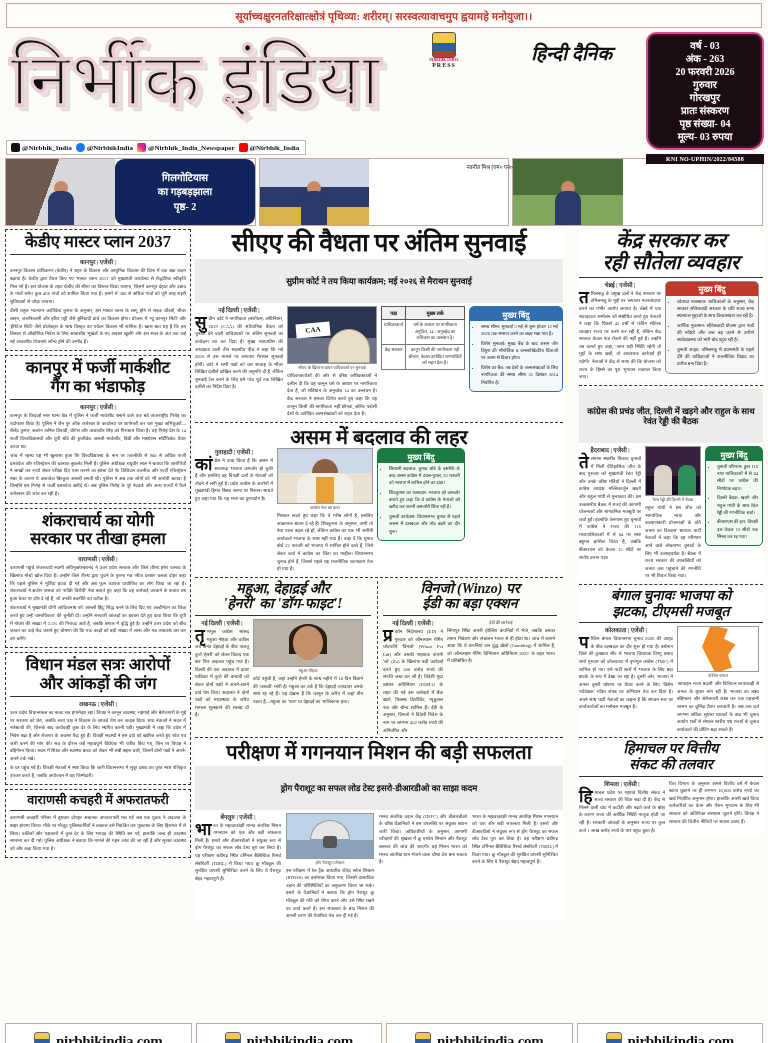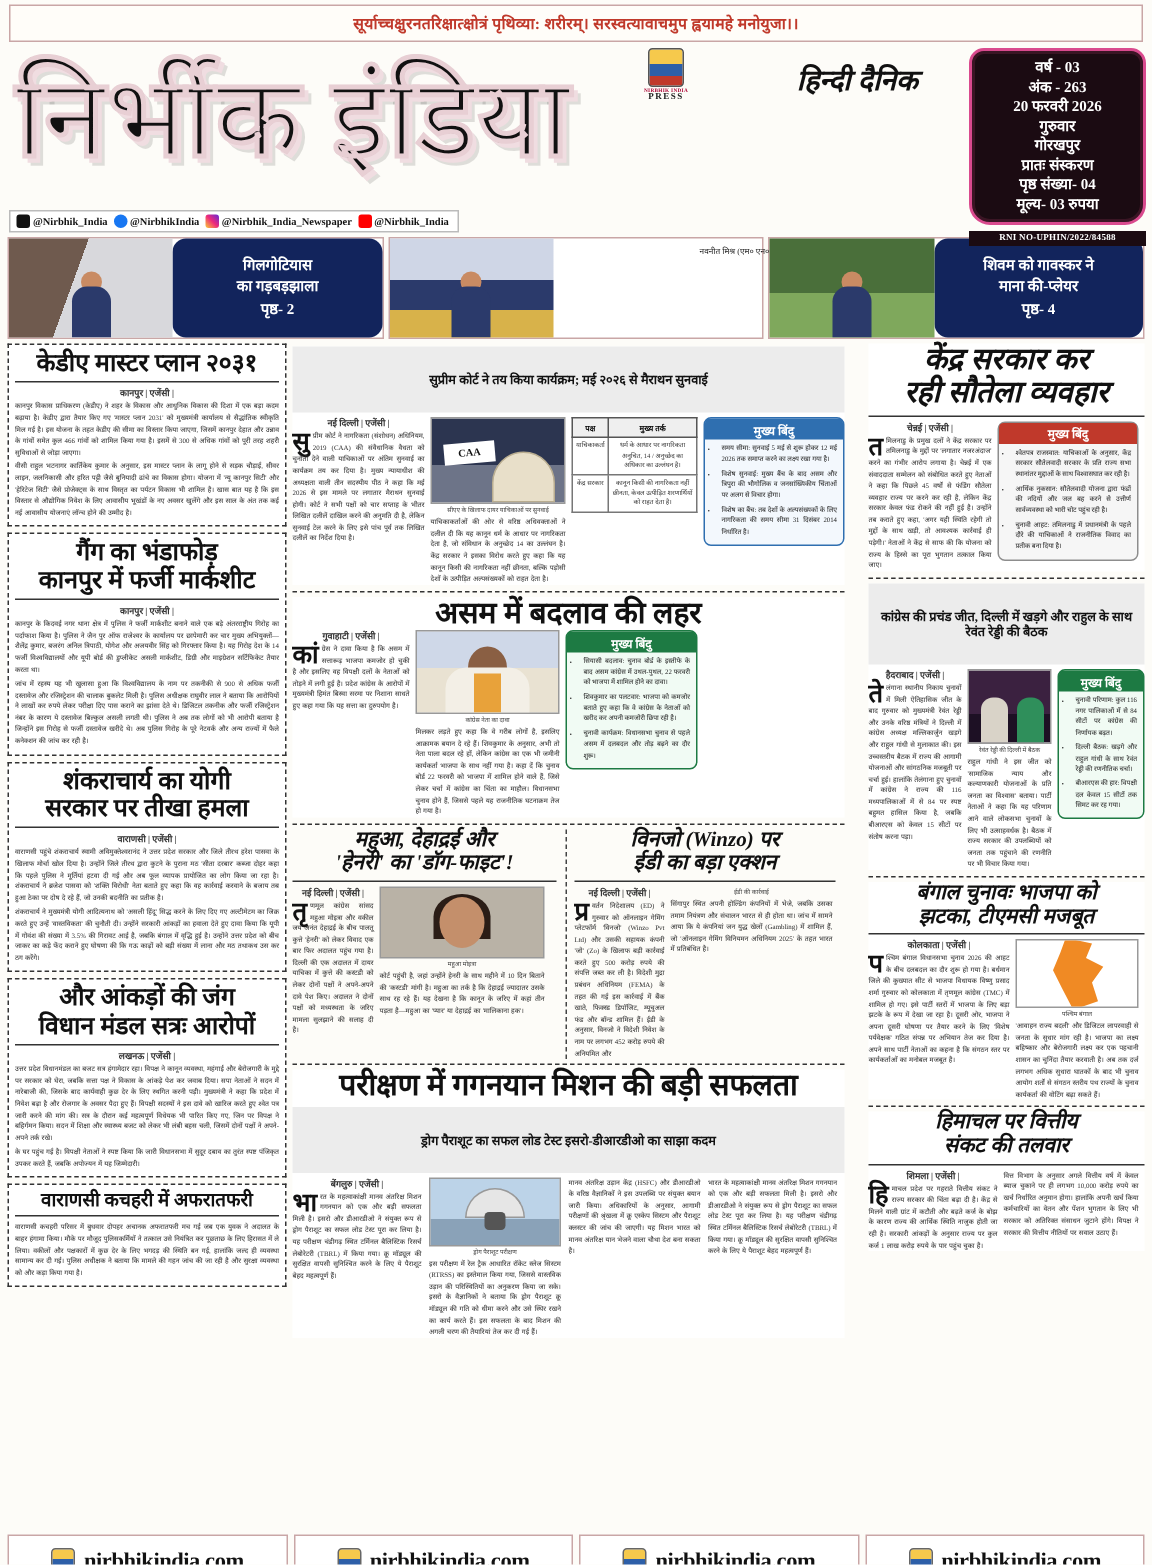--- a/index.html
+++ b/index.html
@@ -300,87 +300,83 @@
       <div class="pic p2">
           <div class="head2"></div>
           <div class="figure"></div>
         </div>
     </div>
     <div class="teaser">
       <div class="pic p3">
           <div class="head2"></div>
           <div class="figure"></div>
         </div>
-      <div class="txt">
-        <span>शिवम को गावस्कर ने</span>
-        <span>माना की-प्लेयर</span>
-        <span class="pg">पृष्ठ- 4</span>
-      </div>
     </div>
   </div>
 
   <div class="main">
 
     <div class="col-left">
 
       <div class="art">
-        <div class="hl md">केडीए मास्टर प्लान २०३१</div>
+        <div class="hl md">केडीए मास्टर प्लान 2037</div>
         <div class="hr-s"></div>
         <div class="byline">कानपुर | एजेंसी |</div>
         <div class="body-txt">
           <p>कानपुर विकास प्राधिकरण (केडीए) ने शहर के विकास और आधुनिक विकास की दिशा में एक बड़ा कदम बढ़ाया है। केडीए द्वारा तैयार किए गए 'मास्टर प्लान 2031' को मुख्यमंत्री कार्यालय से सैद्धांतिक स्वीकृति मिल गई है। इस योजना के तहत केडीए की सीमा का विस्तार किया जाएगा, जिसमें कानपुर देहात और उन्नाव के गांवों समेत कुल 466 गांवों को शामिल किया गया है। इसमें से 300 से अधिक गांवों को पूरी तरह शहरी सुविधाओं से जोड़ा जाएगा।</p>
           <p>वीसी राहुल भटनागर कार्तिकेय कुमार के अनुसार, इस मास्टर प्लान के लागू होने से सड़क चौड़ाई, सीवर लाइन, जलनिकासी और हरित पट्टी जैसे बुनियादी ढांचे का विकास होगा। योजना में 'न्यू कानपुर सिटी' और 'हेरिटेज सिटी' जैसे प्रोजेक्ट्स के साथ विस्तृत का पर्यटन विकास भी शामिल है। खास बात यह है कि इस विस्तार से औद्योगिक निवेश के लिए आवासीय भूखंडों के नए अवसर खुलेंगे और इस साल के अंत तक कई नई आवासीय योजनाएं लॉन्च होने की उम्मीद है।</p>
         </div>
       </div>
 
       <div class="art">
+        <div class="hl md">कानपुर में फर्जी मार्कशीट</div>
         <div class="hl md">गैंग का भंडाफोड़</div>
-        <div class="hl md">कानपुर में फर्जी मार्कशीट</div>
         <div class="hr-s"></div>
         <div class="byline">कानपुर | एजेंसी |</div>
         <div class="body-txt">
           <p>कानपुर के किदवई नगर थाना क्षेत्र में पुलिस ने फर्जी मार्कशीट बनाने वाले एक बड़े अंतरराष्ट्रीय गिरोह का पर्दाफाश किया है। पुलिस ने जैन पुर ऑफ राजेश्वर के कार्यालय पर छापेमारी कर चार मुख्य अभियुक्तों—शैलेंद्र कुमार, बजरंग अनिल त्रिपाठी, योगेश और अजयवीर सिंह को गिरफ्तार किया है। यह गिरोह देश के 14 फर्जी विश्वविद्यालयों और यूपी बोर्ड की डुप्लीकेट असली मार्कशीट, डिग्री और माइग्रेशन सर्टिफिकेट तैयार करता था।</p>
           <p>जांच में रहस्य यह भी खुलासा हुआ कि विश्वविद्यालय के नाम पर तकनीकी से 900 से अधिक फर्जी दस्तावेज और रजिस्ट्रेशन की चालाक बुकलेट मिली है। पुलिस अधीक्षक राघुवीर लाल ने बताया कि आरोपियों ने लाखों कर रुपये लेकर परीक्षा दिए पास कराने का झांसा देते थे। डिजिटल तकनीक और फर्जी रजिस्ट्रेशन नंबर के कारण ये दस्तावेज बिल्कुल असली लगती थी। पुलिस ने अब तक लोगों को भी आरोपी बताया है जिन्होंने इस गिरोह से फर्जी दस्तावेज खरीदे थे। अब पुलिस गिरोह के पूरे नेटवर्क और अन्य राज्यों में फैले कनेक्शन की जांच कर रही है।</p>
         </div>
       </div>
 
       <div class="art">
         <div class="hl md">शंकराचार्य का योगी</div>
         <div class="hl md">सरकार पर तीखा हमला</div>
         <div class="hr-s"></div>
         <div class="byline">वाराणसी | एजेंसी |</div>
         <div class="body-txt">
           <p>वाराणसी पहुंचे शंकराचार्य स्वामी अविमुक्तेश्वरानंद ने उत्तर प्रदेश सरकार और जिले तीरथ हरेश पासवा के खिलाफ मोर्चा खोल दिया है। उन्होंने जिले तीरथ द्वारा कुटने के पुराना मठ 'सीता दरबार' कब्जा दोहर कहा कि पहले पुलिस ने मूर्तियां हटवा दी गई और अब फूल व्यापक प्रायोजित का लोग किया जा रहा है। शंकराचार्य ने ब्रजेश पासवा को 'शक्ति विरोधी' नेता बताते हुए कहा कि वह कार्रवाई करवाने के बजाय तब हुआ ठेका पर दोष दे रहे हैं, जो उनकी बदनीति का प्रतीक है।</p>
           <p>शंकराचार्य ने मुख्यमंत्री योगी आदित्यनाथ को 'असली हिंदू' सिद्ध करने के लिए दिए गए अल्टीमेटम का जिक्र करते हुए उन्हें 'वास्तविकता' की चुनौती दी। उन्होंने सरकारी आंकड़ों का हवाला देते हुए दावा किया कि यूपी में गोवंश की संख्या में 3.5% की गिरावट आई है, जबकि बंगाल में वृद्धि हुई है। उन्होंने उत्तर प्रदेश को बीच जाकर का कड़े फेंद कराने हुए घोषणा की कि गऊ काढ़ों को बड़ी संख्या में लाना और मठ तथाकथ उस कर ठग करेंगे।</p>
         </div>
       </div>
 
       <div class="art">
+        <div class="hl md">विधान मंडल सत्रः आरोपों</div>
         <div class="hl md">और आंकड़ों की जंग</div>
-        <div class="hl md">विधान मंडल सत्रः आरोपों</div>
         <div class="hr-s"></div>
         <div class="byline">लखनऊ | एजेंसी |</div>
         <div class="body-txt">
           <p>उत्तर प्रदेश विधानमंडल का बजट सत्र हंगामेदार रहा। विपक्ष ने कानून व्यवस्था, महंगाई और बेरोजगारी के मुद्दे पर सरकार को घेरा, जबकि सत्ता पक्ष ने विकास के आंकड़े पेश कर जवाब दिया। सपा नेताओं ने सदन में नारेबाजी की, जिसके बाद कार्यवाही कुछ देर के लिए स्थगित करनी पड़ी। मुख्यमंत्री ने कहा कि प्रदेश में निवेश बढ़ा है और रोजगार के अवसर पैदा हुए हैं। विपक्षी सदस्यों ने इस दावे को खारिज करते हुए श्वेत पत्र जारी करने की मांग की। सत्र के दौरान कई महत्वपूर्ण विधेयक भी पारित किए गए, जिन पर विपक्ष ने बहिर्गमन किया। सदन में शिक्षा और स्वास्थ्य बजट को लेकर भी लंबी बहस चली, जिसमें दोनों पक्षों ने अपने-अपने तर्क रखे।</p>
           <p>के घर पहुंच गई है। विपक्षी नेताओं ने स्पष्ट किया कि जारी विधानसभा में सुदूर दबाव का तुरंत स्पष्ट पंजिकृत उपकर करते हैं, जबकि अपोज्यन में यह जिम्मेदारी।</p>
         </div>
       </div>
 
       <div class="art">
         <div class="hl xs">वाराणसी कचहरी में अफरातफरी</div>
         <div class="hr-s"></div>
         <div class="body-txt">
           <p>वाराणसी कचहरी परिसर में बुधवार दोपहर अचानक अफरातफरी मच गई जब एक युवक ने अदालत के बाहर हंगामा किया। मौके पर मौजूद पुलिसकर्मियों ने तत्काल उसे नियंत्रित कर पूछताछ के लिए हिरासत में ले लिया। वकीलों और पक्षकारों में कुछ देर के लिए भगदड़ की स्थिति बन गई, हालांकि जल्द ही व्यवस्था सामान्य कर दी गई। पुलिस अधीक्षक ने बताया कि मामले की गहन जांच की जा रही है और सुरक्षा व्यवस्था को और कड़ा किया गया है।</p>
         </div>
       </div>
     </div>
 
     <div class="col-center">
 
       <div class="art nob">
+        <div class="hl xl">सीएए की वैधता पर अंतिम सुनवाई</div>
         <div class="sub">सुप्रीम कोर्ट ने तय किया कार्यक्रम; मई २०२६ से मैराथन सुनवाई</div>
         <div class="row" style="gap:4px;">
           <div style="width:88px;">
             <div class="byline">नई दिल्ली | एजेंसी |</div>
             <div class="body-txt dropcap">सुप्रीम कोर्ट ने नागरिकता (संशोधन) अधिनियम, 2019 (CAA) की संवैधानिक वैधता को चुनौती देने वाली याचिकाओं पर अंतिम सुनवाई का कार्यक्रम तय कर दिया है। मुख्य न्यायाधीश की अध्यक्षता वाली तीन सदस्यीय पीठ ने कहा कि मई 2026 से इस मामले पर लगातार मैराथन सुनवाई होगी। कोर्ट ने सभी पक्षों को चार सप्ताह के भीतर लिखित दलीलें दाखिल करने की अनुमति दी है, लेकिन सुनवाई टेल करने के लिए इसे पांच पूर्व तक लिखित दलीलें का निर्देश दिया है।</div>
           </div>
           <div style="width:90px;">
             <div class="photo ph-caa" style="height:58px;">
               <div class="sign">CAA</div>
               <div class="dome"></div>

